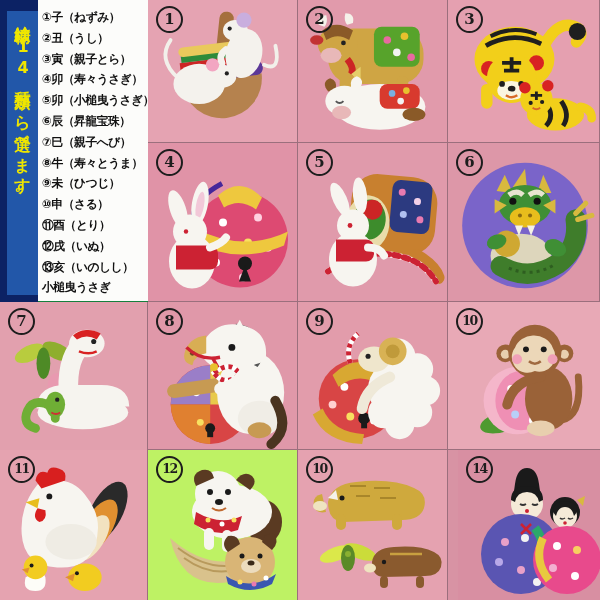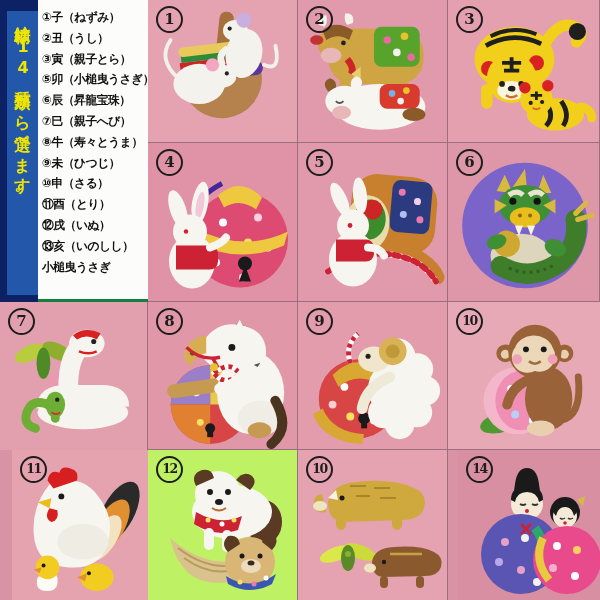--- a/index.html
+++ b/index.html
@@ -9,21 +9,21 @@
   
   .banner{position:absolute;left:0;top:0;width:38px;height:302px;background:#2257a9;
     border-left:7px solid #0c2264;border-top:11px solid #0c2264;border-bottom:7px solid #0c2264;
     box-sizing:border-box;display:flex;justify-content:center;}
   .banner-text{writing-mode:vertical-rl;text-orientation:upright;color:#efe600;
     font-weight:bold;font-size:16px;letter-spacing:2px;line-height:1;margin-top:2px;
     font-family:"DejaVu Sans",sans-serif;white-space:nowrap;}
 
   
   .list-panel{position:absolute;left:38px;top:0;width:110px;height:302px;background:#fcfcfa;
-    box-sizing:border-box;padding:7px 1px 0 4px;border-bottom:3px solid #15803d;}
+    box-sizing:border-box;padding:7px 1px 0 4px;border-bottom:1px solid #15803d;}
   .list-item{font-size:11.8px;font-weight:bold;color:#111;line-height:20.8px;
     white-space:nowrap;letter-spacing:-0.5px;}
 
   
   .cell{position:absolute;overflow:hidden;box-shadow:inset -1px 0 0 #9b6f7d, inset 0 -1px 0 #9b6f7d;}
   .cell.no-r{box-shadow:inset 0 -1px 0 #9b6f7d;}
   .cell.no-b{box-shadow:inset -1px 0 0 #9b6f7d;}
   .cell.no-rb{box-shadow:none;}
   .cell svg{position:absolute;left:0;top:0;width:100%;height:100%;}
   .num{position:absolute;top:6px;left:8px;width:27px;height:27px;border:2px solid #1d1d1d;
@@ -35,38 +35,39 @@
   .c1{left:148px;top:0;width:150px;height:143px;background:#e5a3b2;}
   .c2{left:298px;top:0;width:150px;height:143px;background:#e19aab;}
   .c3{left:448px;top:0;width:152px;height:143px;background:#e5a0b0;}
   .c4{left:148px;top:143px;width:150px;height:159px;background:#e093a7;}
   .c5{left:298px;top:143px;width:150px;height:159px;background:#e09aab;}
   .c6{left:448px;top:143px;width:152px;height:159px;background:#dd97a8;}
   .c7{left:0;top:302px;width:148px;height:148px;background:#e2a0ae;}
   .c8{left:148px;top:302px;width:150px;height:148px;background:#e098a9;}
   .c9{left:298px;top:302px;width:150px;height:148px;background:#e29cab;}
   .c10{left:448px;top:302px;width:152px;height:148px;background:#e8a9b6;}
-  .c11{left:12px;top:450px;width:148px;height:150px;background:#e5a3b0;}
+  .c11{left:0;top:450px;width:148px;height:150px;background:#e5a3b0;}
   .c12{left:148px;top:450px;width:150px;height:150px;background:#bef264;}
   .c13{left:298px;top:450px;width:150px;height:150px;background:#e5a2b0;}
   .c14{left:458px;top:450px;width:164px;height:150px;background:#d88fa2;}
 </style>
 </head>
 <body>
 
 <div id="page">
 
   <div class="banner">
     <div class="banner-text">絵柄は14種類から選べます。</div>
   </div>
 
   <div class="list-panel">
     <div class="list-item">①子（ねずみ）</div>
     <div class="list-item">②丑（うし）</div>
     <div class="list-item">③寅（親子とら）</div>
+    <div class="list-item">④卯（寿々うさぎ）</div>
     <div class="list-item">⑤卯（小槌曳うさぎ）</div>
     <div class="list-item">⑥辰（昇龍宝珠）</div>
     <div class="list-item">⑦巳（親子へび）</div>
     <div class="list-item">⑧牛（寿々とうま）</div>
     <div class="list-item">⑨未（ひつじ）</div>
     <div class="list-item">⑩申（さる）</div>
     <div class="list-item">⑪酉（とり）</div>
     <div class="list-item">⑫戌（いぬ）</div>
     <div class="list-item">⑬亥（いのしし）</div>
     <div class="list-item">小槌曳うさぎ</div>

